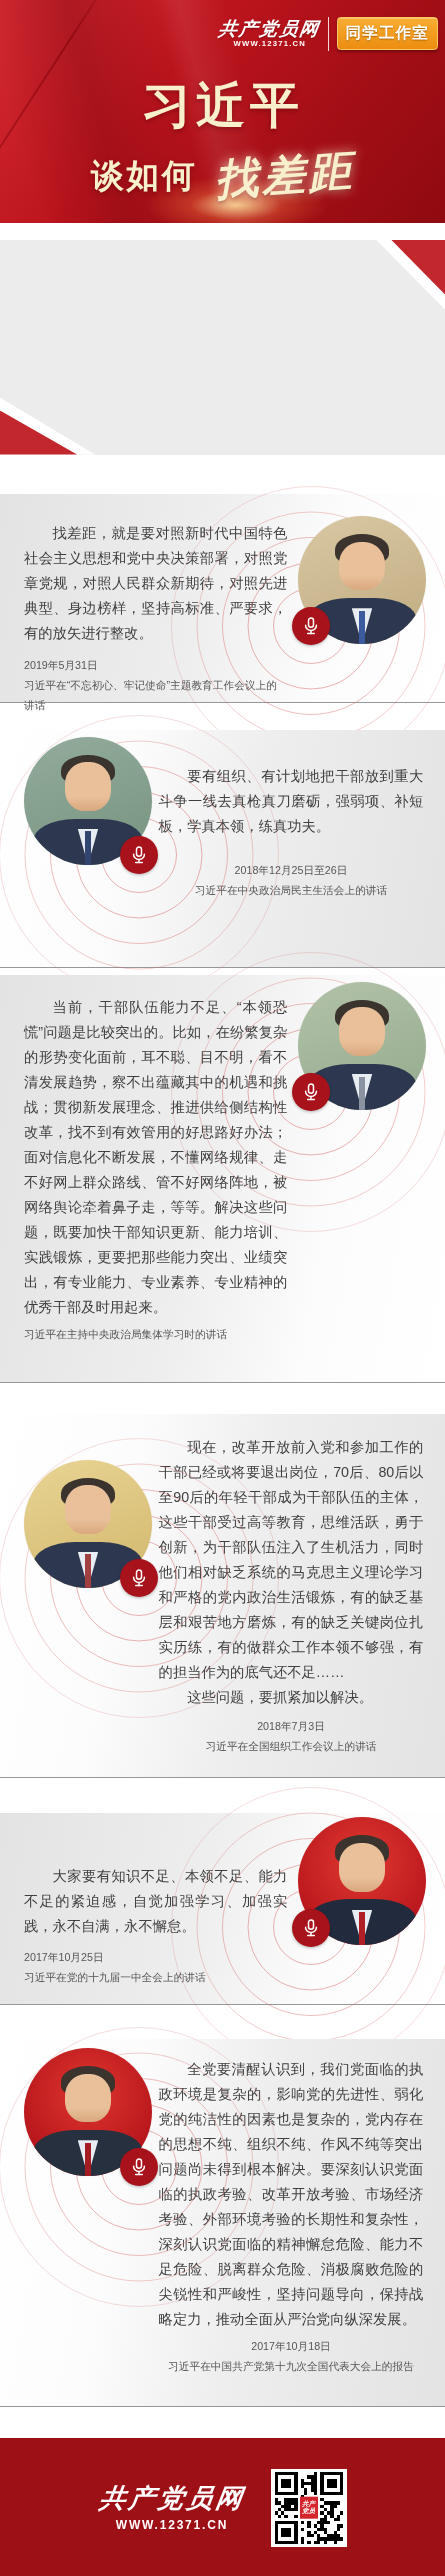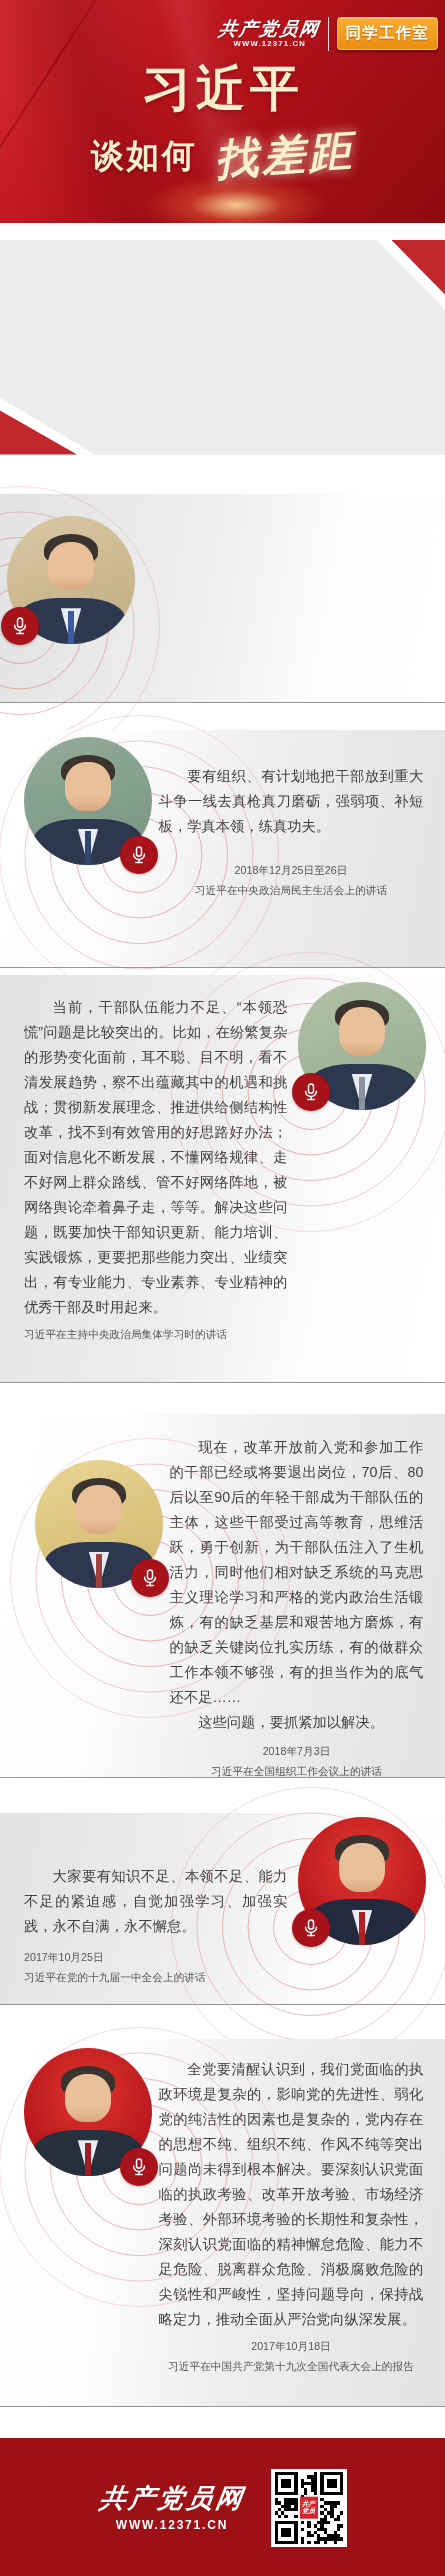--- a/index.html
+++ b/index.html
@@ -21,21 +21,21 @@
   .brandbar{position:absolute;top:16.6px;right:8.3px;display:flex;align-items:center;gap:7.7px;z-index:3;}
   .brand-logo{text-align:center;color:#ffffff;}
   .brand-logo .cn{font-family:"DejaVu Serif","Liberation Serif",serif;font-style:italic;font-weight:bold;
     font-size:18.4px;letter-spacing:1.8px;transform:skewX(-8deg);display:block;line-height:19px;
     text-shadow:0 0.6px 1.2px rgba(90,0,0,.5);}
   .brand-logo .url{display:block;font-size:7.7px;font-weight:bold;letter-spacing:1.2px;margin-top:1.2px;}
   .brand-divider{width:1.2px;height:34px;background:rgba(255,255,255,.85);}
   .studio-badge{background:linear-gradient(#f9ad33,#ec8d10);border:0.6px solid #fbc963;border-radius:3.6px;
     color:#fff;font-size:15.5px;font-weight:bold;letter-spacing:1.2px;padding:5.3px 7.7px;
     text-shadow:0 0.6px 1.2px #a96400;box-shadow:inset 0 0.6px 0 rgba(255,255,255,.55),0 1.2px 2.4px rgba(0,0,0,.3);}
-  .hero-title{position:relative;z-index:2;margin:0;padding-top:64px;text-align:center;
+  .hero-title{position:relative;z-index:2;margin:17px;padding-top:64px;text-align:center;
     font-size:49px;font-weight:800;letter-spacing:4.8px;color:#f8efcc;
     text-shadow:0 1.8px 4.8px rgba(80,0,0,.40);line-height:1;}
   .hero-sub{position:relative;z-index:2;margin-top:14.3px;text-align:center;color:#f8efcc;white-space:nowrap;}
   .hero-sub .plain{display:inline-block;font-size:33px;font-weight:800;letter-spacing:2.4px;vertical-align:middle;
     text-shadow:0 1.8px 4.8px rgba(80,0,0,.40);}
   .hero-sub .calli{display:inline-block;font-family:"DejaVu Serif","Liberation Serif",serif;font-style:italic;
     font-weight:bold;font-size:43px;letter-spacing:3.6px;margin-left:15.5px;transform:rotate(-4deg);
     vertical-align:middle;text-shadow:0 0 10.7px rgba(255,246,214,.85),0 1.8px 3.6px rgba(80,0,0,.35);}
 
   
@@ -96,21 +96,21 @@
   .r4{width:229px;height:229px;opacity:.65;}
   .r5{width:280px;height:280px;opacity:.45;}
 
   
   .c1{margin-top:39px;height:209px;}
   .c1 .col-text{padding-top:27px;} .c1 .meta{margin-top:9.5px;} .c1 .photo-wrap{top:22.6px;}
   .c2{margin-top:27px;height:238px;}
   .c2 .col-text{padding-top:34px;} .c2 .meta{margin-top:21.4px;} .c2 .photo-wrap{top:7.1px;}
   .c3{margin-top:7.1px;height:408px;}
   .c3 .col-text{padding-top:20px;} .c3 .meta{margin-top:4.8px;}  .c3 .photo-wrap{top:7.1px;}
-  .c4{margin-top:31px;height:364px;padding-left:11px;}
+  .c4{margin-top:31px;height:364px;}
   .c4 .col-text{padding-top:21.4px;} .c4 .meta{margin-top:6px;} .c4 .photo-wrap{top:46px;}
   .c5{margin-top:35px;height:192px;}
   .c5 .col-text{padding-top:14px;margin-top:37px;} .c5 .meta{margin-top:8.3px;} .c5 .photo-wrap{top:4.8px;}
   .c6{margin-top:34px;height:368px;}
   .c6 .col-text{padding-top:18px;} .c6 .meta{margin-top:4.8px;}  .c6 .photo-wrap{top:9.5px;}
 
   
   .footer{margin-top:31px;height:140px;background:#9d1016;display:flex;align-items:center;
     justify-content:center;gap:26px;}
   .footer-logo{text-align:center;color:#ffffff;}
@@ -147,20 +147,27 @@
   </div>
 
   <div class="intro">
     <div class="tri tri-tr-white"></div>
     <div class="tri tri-tr-red"></div>
     <div class="tri tri-bl-white"></div>
     <div class="tri tri-bl-red"></div>
   </div>
 
   <div class="card text-left c1">
+    <div class="col-text">
+      <p class="quote">找差距，就是要对照新时代中国特色社会主义思想和党中央决策部署，对照党章党规，对照人民群众新期待，对照先进典型、身边榜样，坚持高标准、严要求，有的放矢进行整改。</p>
+      <div class="meta">
+        <div>2019年5月31日</div>
+        <div>习近平在“不忘初心、牢记使命”主题教育工作会议上的讲话</div>
+      </div>
+    </div>
     <div class="col-photo">
       <div class="photo-wrap">
         <span class="rings">
           <span class="ring r1"></span>
             <span class="ring r2"></span>
             <span class="ring r3"></span>
             <span class="ring r4"></span>
             <span class="ring r5"></span>
         </span>
         <div class="portrait" style="background:linear-gradient(160deg,#d9c8a4,#c0ab80);">

